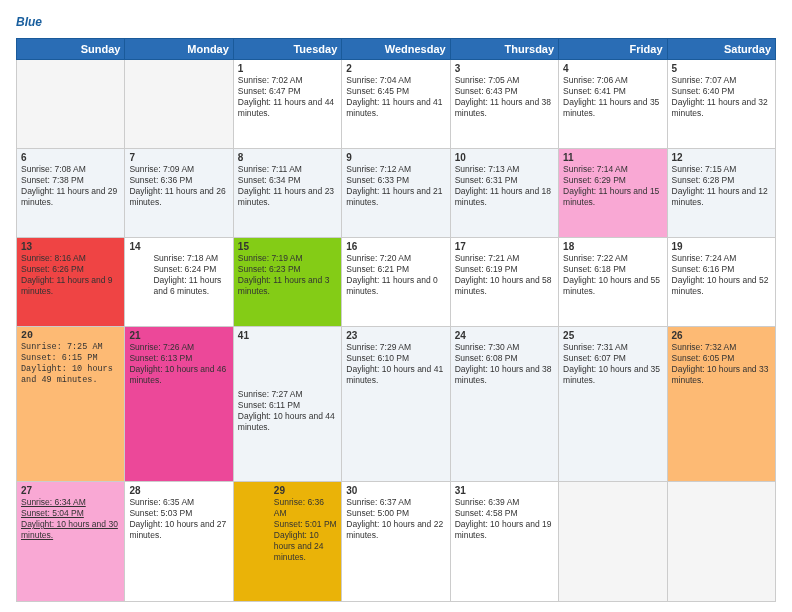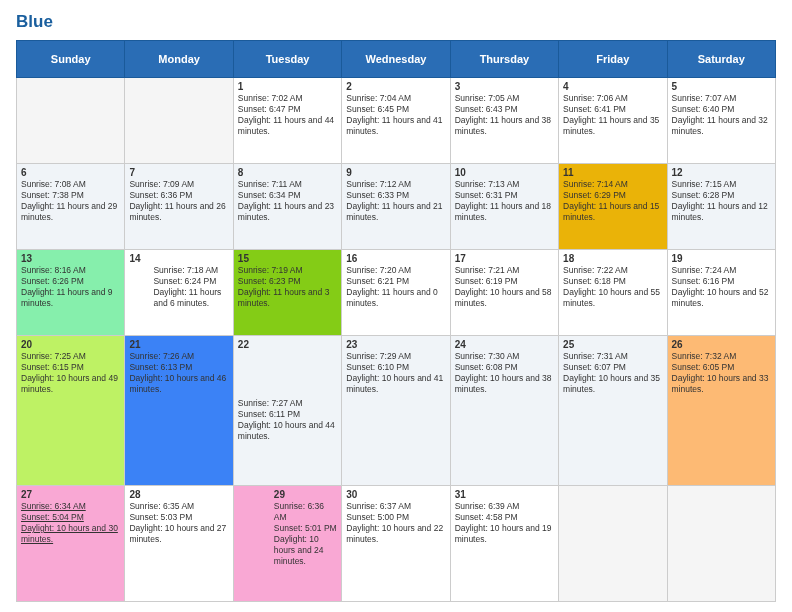--- a/index.html
+++ b/index.html
@@ -50,23 +50,23 @@
       border: 1px solid #ccc;
       border-collapse: collapse;
       width: 100%;
       table-layout: fixed;
     }
     .calendar th {
       background-color: #2a6db5;
       color: #fff;
       font-size: 11px;
       font-weight: bold;
-      padding: 12px 4px;
+      padding: 4px 4px;
       border: 1px solid #1a5a9a;
-      text-align: center;
+      text-align: right;
     }
     .calendar td {
       border: 1px solid #ccc;
       vertical-align: top;
       padding: 3px 4px;
       font-size: 9px;
       color: #333;
       background: #fff;
     }
     .calendar tr:nth-child(odd) td {
@@ -90,21 +90,21 @@
       background: #f9f9f9;
     }
   </style>
 </head>
 <body>
 
 <div class="page">
   <div class="header">
     <div class="logo">
       <div style="margin-top:-4px;">
-        <span style="font-size:17px;font-weight:bold;color:#1a5f9e;">Blue</span>
+        <span style="font-size:12px;font-weight:bold;color:#1a5f9e;font-style:italic;">Blue</span>
       </div>
     </div>
     <div class="title-section">
       <h1></h1>
       <h2></h2>
     </div>
   </div>
 
   <table class="calendar">
     <thead>
@@ -177,35 +177,35 @@
             <div class="day-info" style="white-space: pre-line;">Sunrise: 7:12 AM
 Sunset: 6:33 PM
 Daylight: 11 hours and 21 minutes.</div>
           </td>
           <td style="background: rgb(240, 244, 248);">
             <span class="day-number">10</span>
             <div class="day-info" style="white-space: pre-line;">Sunrise: 7:13 AM
 Sunset: 6:31 PM
 Daylight: 11 hours and 18 minutes.</div>
           </td>
-          <td style="background: #eab308;">
+          <td style="background: #f9a8d4;">
             <span class="day-number">11</span>
             <div class="day-info" style="white-space: pre-line;">Sunrise: 7:14 AM
 Sunset: 6:29 PM
 Daylight: 11 hours and 15 minutes.</div>
           </td>
           <td style="background: rgb(240, 244, 248);">
             <span class="day-number">12</span>
             <div class="day-info" style="white-space: pre-line;">Sunrise: 7:15 AM
 Sunset: 6:28 PM
 Daylight: 11 hours and 12 minutes.</div>
           </td>
         </tr>
         <tr>
-          <td style="background: #86efac;">
+          <td style="background: #ef4444;">
             <span class="day-number">13</span>
             <div class="day-info" style="white-space: pre-line;">Sunrise: 8:16 AM
 Sunset: 6:26 PM
 Daylight: 11 hours and 9 minutes.</div>
           </td>
           <td style="background: rgb(255, 255, 255);">
             <span class="day-number">14</span>
             <div class="day-info" style="white-space: pre-line; margin-left: 24px;">Sunrise: 7:18 AM
 Sunset: 6:24 PM
 Daylight: 11 hours and 6 minutes.</div>
@@ -235,34 +235,34 @@
 Daylight: 10 hours and 55 minutes.</div>
           </td>
           <td style="background: rgb(255, 255, 255);">
             <span class="day-number">19</span>
             <div class="day-info" style="white-space: pre-line;">Sunrise: 7:24 AM
 Sunset: 6:16 PM
 Daylight: 10 hours and 52 minutes.</div>
           </td>
         </tr>
         <tr>
-          <td style="background: #bef264;">
+          <td style="background: #fdba74; font-family: Liberation Mono, monospace;">
             <span class="day-number">20</span>
             <div class="day-info" style="white-space: pre-line;">Sunrise: 7:25 AM
 Sunset: 6:15 PM
 Daylight: 10 hours and 49 minutes.</div>
           </td>
-          <td style="background: #3b82f6;">
+          <td style="background: #ec4899;">
             <span class="day-number">21</span>
             <div class="day-info" style="white-space: pre-line;">Sunrise: 7:26 AM
 Sunset: 6:13 PM
 Daylight: 10 hours and 46 minutes.</div>
           </td>
           <td style="background: rgb(240, 244, 248);">
-            <span class="day-number">22</span>
+            <span class="day-number">41</span>
             <div class="day-info" style="white-space: pre-line; margin-top: 48px;">Sunrise: 7:27 AM
 Sunset: 6:11 PM
 Daylight: 10 hours and 44 minutes.</div>
           </td>
           <td style="background: rgb(240, 244, 248);">
             <span class="day-number">23</span>
             <div class="day-info" style="white-space: pre-line;">Sunrise: 7:29 AM
 Sunset: 6:10 PM
 Daylight: 10 hours and 41 minutes.</div>
           </td>
@@ -291,21 +291,21 @@
             <div class="day-info" style="white-space: pre-line; text-decoration: underline;">Sunrise: 6:34 AM
 Sunset: 5:04 PM
 Daylight: 10 hours and 30 minutes.</div>
           </td>
           <td style="background: rgb(255, 255, 255);">
             <span class="day-number">28</span>
             <div class="day-info" style="white-space: pre-line;">Sunrise: 6:35 AM
 Sunset: 5:03 PM
 Daylight: 10 hours and 27 minutes.</div>
           </td>
-          <td style="background: #f9a8d4; padding-left: 40px;">
+          <td style="background: #eab308; padding-left: 40px;">
             <span class="day-number">29</span>
             <div class="day-info" style="white-space: pre-line;">Sunrise: 6:36 AM
 Sunset: 5:01 PM
 Daylight: 10 hours and 24 minutes.</div>
           </td>
           <td style="background: rgb(255, 255, 255);">
             <span class="day-number">30</span>
             <div class="day-info" style="white-space: pre-line;">Sunrise: 6:37 AM
 Sunset: 5:00 PM
 Daylight: 10 hours and 22 minutes.</div>

